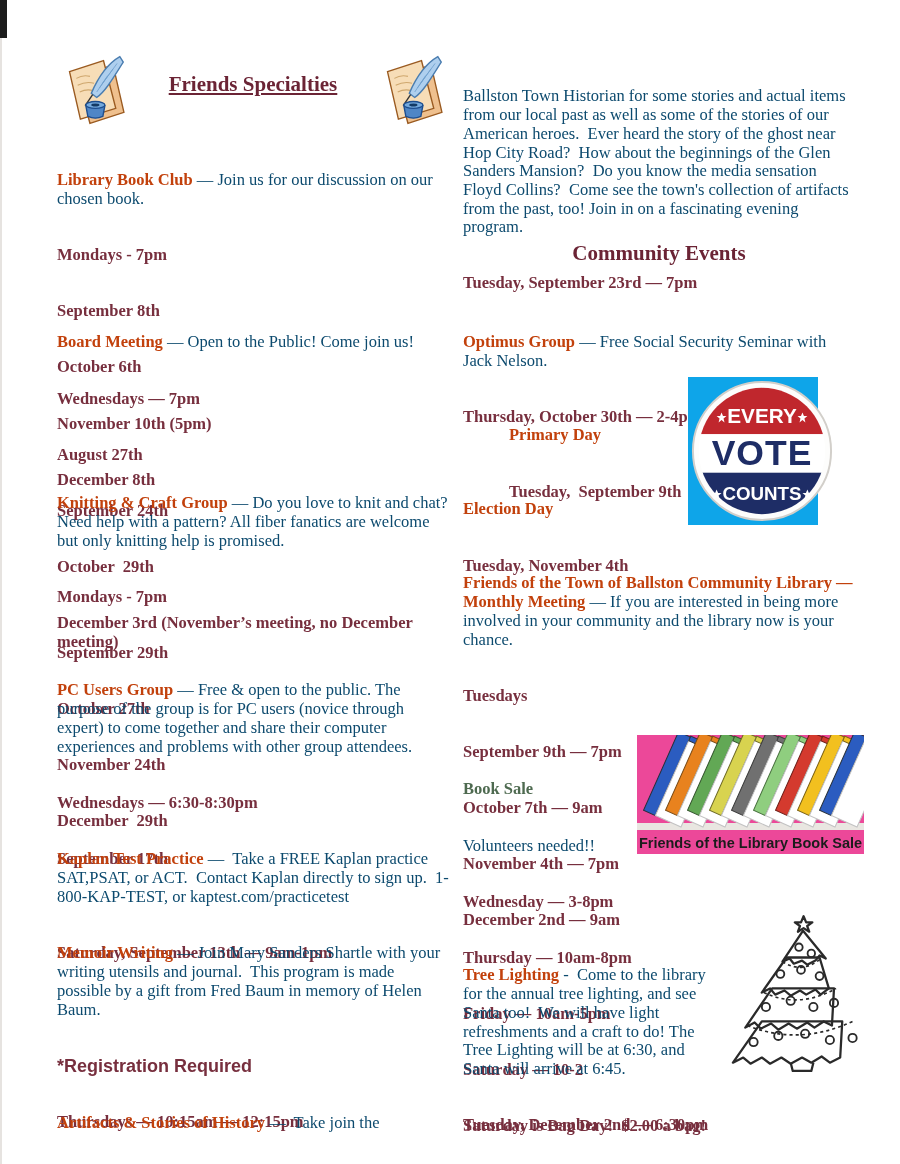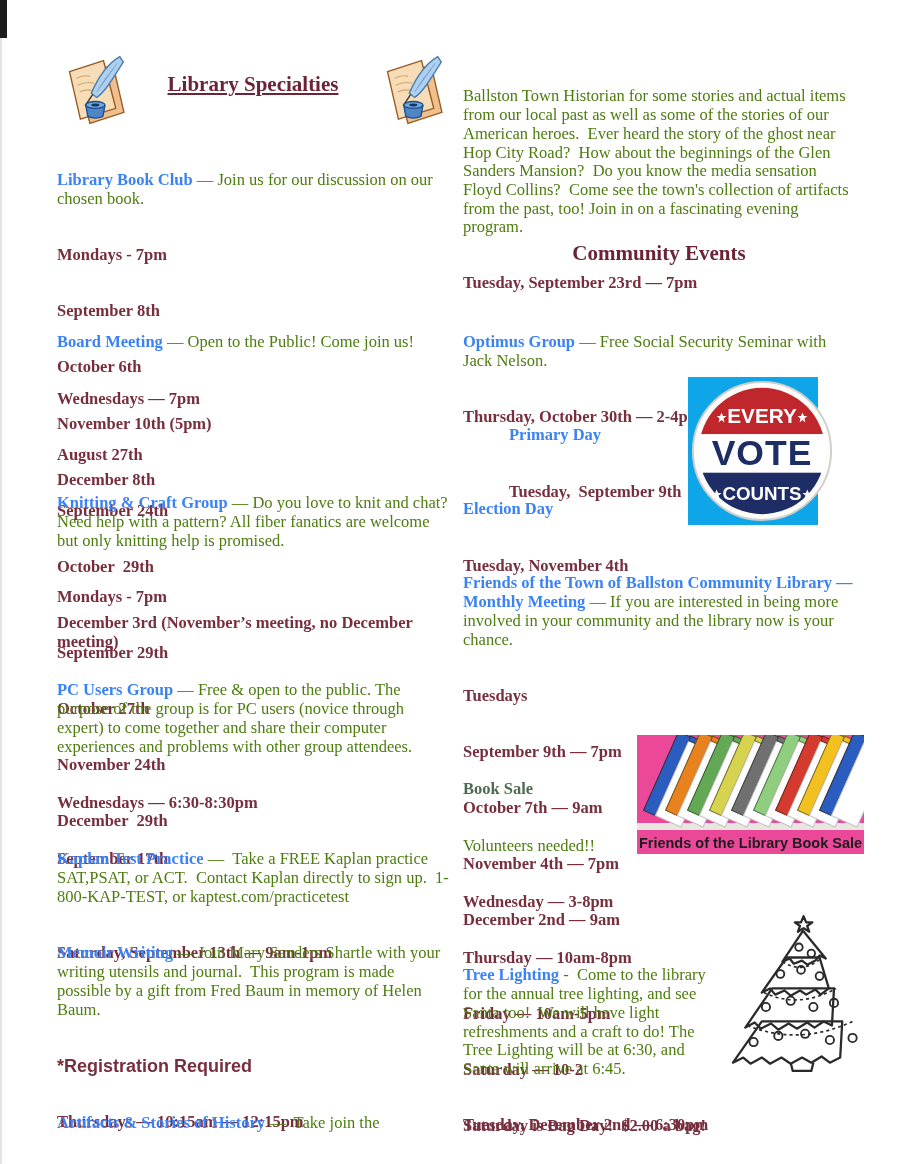--- a/index.html
+++ b/index.html
@@ -5,22 +5,22 @@
   html,body{margin:0;padding:0;background:#ffffff;}
   #page{
     position:relative;width:900px;height:1164px;background:#ffffff;overflow:hidden;
     font-family:"Liberation Serif","DejaVu Serif",serif;
     font-size:16.5px;line-height:18.7px;color:#1f1d1b;
   }
   .edge-line{position:absolute;left:0;top:0;width:2px;height:1164px;background:#e6e3e0;}
   .corner-mark{position:absolute;left:0;top:0;width:7px;height:38px;background:#1c1c1c;}
   .sec{position:absolute;white-space:pre-wrap;}
   .sec p{margin:0;padding:0;}
-  .h{color:#3b82f6;font-weight:bold;}
-  .b{color:#4d7c0f;}
+  .h{color:#c2410c;font-weight:bold;}
+  .b{color:#0c4a6e;}
   .d{color:#772f3e;font-weight:bold;}
   .g{color:#4e6a50;font-weight:bold;}
   .reg{color:#772f3e;font-weight:bold;font-family:"Liberation Sans","DejaVu Sans",sans-serif;font-size:18px;}
   .big-title{
     position:absolute;text-align:center;font-size:21px;font-weight:bold;color:#6b2435;line-height:24px;
   }
   .big-title .u{text-decoration:underline;}
   .img-abs{position:absolute;}
   .vote-wrap{position:absolute;left:688px;top:377px;width:130px;height:148px;background:#0ea5e9;}
   .books-wrap{position:absolute;left:637px;top:735px;width:227px;height:119px;background:#ec4899;}
@@ -45,21 +45,21 @@
       <path d="M88,4 C74,12 58,30 46,58 L54,64 C66,56 78,36 93,12 Z" fill="#aecfee" stroke="#4a7db0" stroke-width="2"></path>
       <path d="M84,14 L62,44 M78,22 L58,50 M70,32 L54,56" stroke="#6f9fcc" stroke-width="1.2"></path>
       <path d="M48,60 L37,76" stroke="#333333" stroke-width="2"></path>
       <path d="M38,76 q14,-6 28,0 l-3,16 q-11,5 -22,0 Z" fill="#4f86c6" stroke="#1d4e8f" stroke-width="2"></path>
       <ellipse cx="52" cy="75" rx="14" ry="5" fill="#74a9dd" stroke="#1d4e8f" stroke-width="2"></ellipse>
       <ellipse cx="52" cy="75" rx="6" ry="2.2" fill="#123a66"></ellipse>
     </svg>
   </div>
 
   <div class="big-title" style="left:57px;top:72px;width:392px;">
-    <span class="u">Library Specialties</span>
+    <span class="u">Friends Specialties</span>
   </div>
 
   <div class="img-abs" style="left:378px;top:52px;width:68px;height:80px;">
     <svg viewBox="0 0 100 112" width="68" height="80">
       <path d="M26,34 L78,16 L94,86 L44,102 Z" fill="#efc08e" stroke="#9a5a20" stroke-width="2"></path>
       <path d="M14,26 L64,10 L82,80 L30,96 Z" fill="#f7ddb7" stroke="#9a5a20" stroke-width="2"></path>
       <path d="M24,36 q10,-6 20,-3 M26,46 q12,-6 24,-3 M29,56 q10,-5 20,-2" fill="none" stroke="#cfa76e" stroke-width="1.6"></path>
       <path d="M88,4 C74,12 58,30 46,58 L54,64 C66,56 78,36 93,12 Z" fill="#aecfee" stroke="#4a7db0" stroke-width="2"></path>
       <path d="M84,14 L62,44 M78,22 L58,50 M70,32 L54,56" stroke="#6f9fcc" stroke-width="1.2"></path>
       <path d="M48,60 L37,76" stroke="#333333" stroke-width="2"></path>

